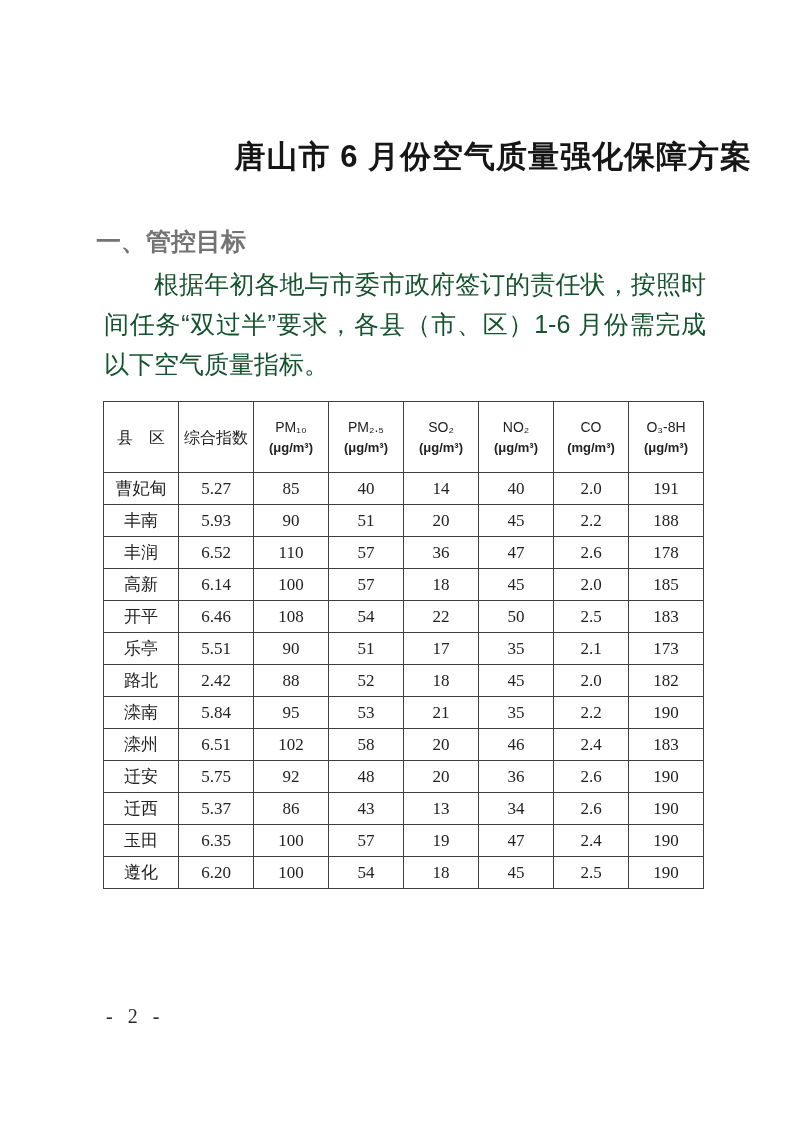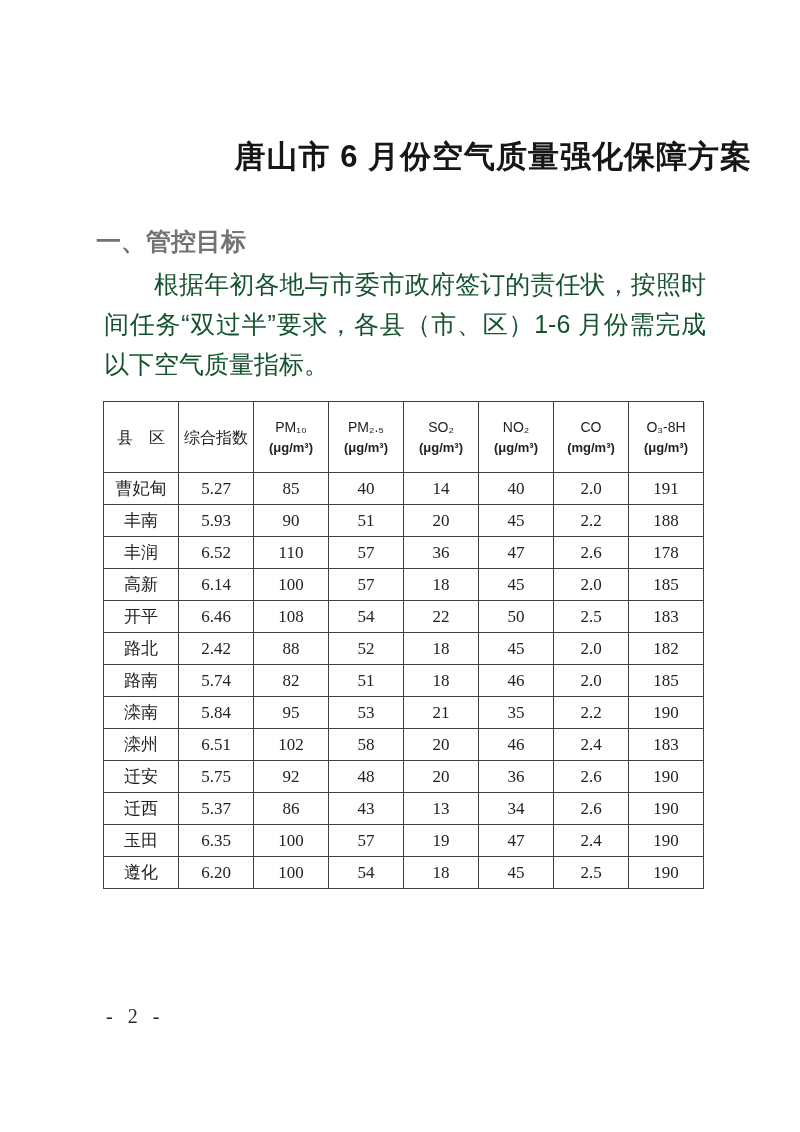--- a/index.html
+++ b/index.html
@@ -171,38 +171,38 @@
           <td class="district">开平</td>
           <td>6.46</td>
           <td>108</td>
           <td>54</td>
           <td>22</td>
           <td>50</td>
           <td>2.5</td>
           <td>183</td>
         </tr>
         <tr>
+          <td class="district">乐亭</td>
+          <td>5.51</td>
+          <td>90</td>
+          <td>51</td>
+          <td>17</td>
+          <td>35</td>
+          <td>2.1</td>
+          <td>173</td>
+        </tr>
+        <tr>
           <td class="district">路北</td>
           <td>2.42</td>
           <td>88</td>
           <td>52</td>
           <td>18</td>
           <td>45</td>
           <td>2.0</td>
           <td>182</td>
-        </tr>
-        <tr>
-          <td class="district">路南</td>
-          <td>5.74</td>
-          <td>82</td>
-          <td>51</td>
-          <td>18</td>
-          <td>46</td>
-          <td>2.0</td>
-          <td>185</td>
         </tr>
         <tr>
           <td class="district">滦南</td>
           <td>5.84</td>
           <td>95</td>
           <td>53</td>
           <td>21</td>
           <td>35</td>
           <td>2.2</td>
           <td>190</td>

